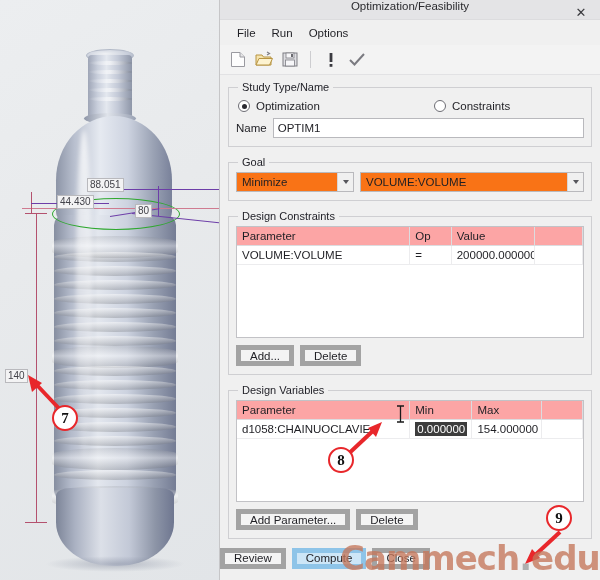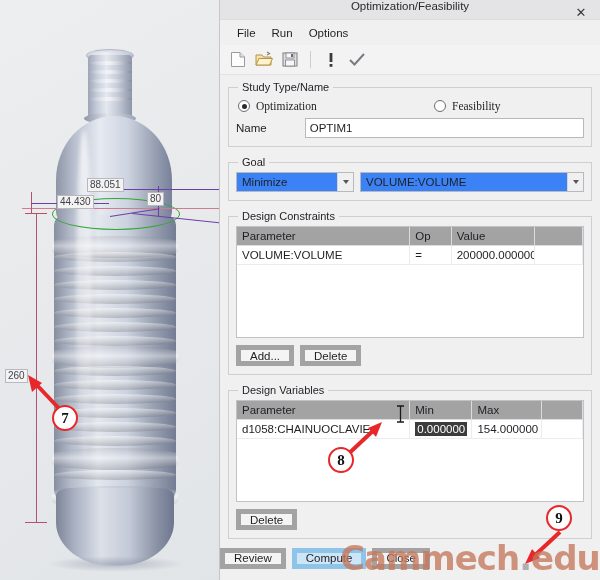--- a/index.html
+++ b/index.html
@@ -170,45 +170,45 @@
     border:1px solid #cfcfd2;
     border-radius:0;
     margin:0 0 9px 0;
     padding:4px 7px 8px 7px;
     background:transparent;
   }
   fieldset.group > legend {
     font-size:11px; color:#23232a; padding:0 4px; margin-left:2px;
   }
 
-  .radio-row { display:flex; align-items:center; margin:3px 0 6px 2px;font-family:Liberation Serif, serif; }
+  .radio-row { display:flex; align-items:center; margin:3px 0 6px 2px; }
   .radio-item { display:flex; align-items:center; font-size:11.5px; color:#1f1f24; }
   .radio-item:first-child { width:196px; }
   .radio {
     width:12px; height:12px; border-radius:50%;
     border:1px solid #6d6d74; background:#fff;
     margin-right:6px; position:relative; flex:0 0 auto;
   }
   .radio.checked::after {
     content:''; position:absolute; left:2.5px; top:2.5px;
     width:5px; height:5px; border-radius:50%; background:#2a2a30;
   }
 
   .name-row { display:flex; align-items:center; }
   .name-row .lbl { font-size:11.5px; color:#1f1f24; margin-right:6px; }
   .textbox {
     flex:1 1 auto; height:20px; background:#fff;
     border:1px solid #b9b9bd;
     font-size:11.5px; color:#1f1f24;
-    padding:1px 4px; display:flex; align-items:center;margin-left:32px;
+    padding:1px 4px; display:flex; align-items:center;
   }
 
   .combo-row { display:flex; gap:6px; align-items:center; }
   .combo {
-    height:20px; background:#3b82f6; border:1px solid #b9b9bd;
+    height:20px; background:#f97316; border:1px solid #b9b9bd;
     display:flex; align-items:center; position:relative;
     font-size:11.5px; color:#1f1f24;
   }
   .combo .ctext { padding-left:5px; flex:1 1 auto; }
   .combo .carrow {
     width:16px; height:18px; border-left:1px solid #d6d6d9;
     background:#f0f0f0;
     display:flex; align-items:center; justify-content:center;
     flex:0 0 auto;
   }
@@ -222,21 +222,21 @@
   table.grid {
     width:100%; border-collapse:collapse; background:#fff;
     border:1px solid #c2c2c6;
     table-layout:fixed;
   }
   table.grid th {
     font-weight:normal; font-size:11.5px; color:#1f1f24;
     text-align:left; padding:3px 5px;
     border-right:1px solid #dcdcdf;
     border-bottom:1px solid #dcdcdf;
-    background:#a3a3a3;
+    background:#fca5a5;
   }
   table.grid td {
     font-size:11.5px; color:#1f1f24; padding:3px 5px;
     border-right:1px solid #ececee;
     border-bottom:1px solid #ececee;
     white-space:nowrap; overflow:hidden;
   }
   .grid-wrap { background:#fff; border:1px solid #c2c2c6; }
   .grid-wrap table.grid { border:none; }
   .grid-body-pad { height:72px; background:#fff; }
@@ -330,22 +330,22 @@
 
       <div class="dim-line v" style="left:31px; top:192px; height:22px;"></div>
       <div class="dim-line h" style="left:31px; top:203px; width:78px; background:#6d3ea8;"></div>
 
       <div class="dim-line v" style="left:36px; top:213px; height:310px;"></div>
       <div class="dim-line h" style="left:25px; top:522px; width:22px;"></div>
       <div class="dim-line h" style="left:25px; top:213px; width:22px;"></div>
 
       <div class="dim-label" style="left:87px; top:178px;">88.051</div>
       <div class="dim-label" style="left:57px; top:195px;">44.430</div>
-      <div class="dim-label" style="left:135px; top:192px;margin-left:12px;">80</div>
-      <div class="dim-label" style="left:5px; top:369px;">260</div>
+      <div class="dim-label" style="left:135px; top:204px;">80</div>
+      <div class="dim-label" style="left:5px; top:369px;">140</div>
     </div>
 
     <svg class="call-arrow" style="left:18px; top:370px;" width="60" height="55" viewBox="0 0 60 55">
       <path d="M50 48 L16 12" stroke="#e8272b" stroke-width="4" fill="none"></path>
       <path d="M10 5 L24 13 L14 22 Z" fill="#e8272b"></path>
     </svg>
     <div class="callout" style="left:52px; top:405px;">
       <span>7</span>
     </div>
   </div>
@@ -406,21 +406,21 @@
 
       <fieldset class="group">
         <legend>Study Type/Name</legend>
         <div class="radio-row">
           <label class="radio-item">
             <span class="radio checked"></span>
             <span>Optimization</span>
           </label>
           <label class="radio-item">
             <span class="radio"></span>
-            <span>Feasibility</span>
+            <span>Constraints</span>
           </label>
         </div>
         <div class="name-row">
           <span class="lbl">Name</span>
           <div class="textbox">
             <span>OPTIM1</span>
           </div>
         </div>
       </fieldset>
 
@@ -500,20 +500,21 @@
                 <td>d1058:CHAINUOCLAVIE</td>
                 <td><span class="cell-selected">0.000000</span></td>
                 <td>154.000000</td>
                 <td></td>
               </tr>
             </tbody>
           </table>
           <div class="grid-body-pad" style="height:62px"></div>
         </div>
         <div class="btn-row">
+          <div class="btn">Add Parameter...</div>
           <div class="btn">Delete</div>
         </div>
       </fieldset>
 
     </div>
 
     <div class="footer">
       <div class="btn">Review</div>
       <div class="btn primary">Compute</div>
       <div class="btn">Close</div>

